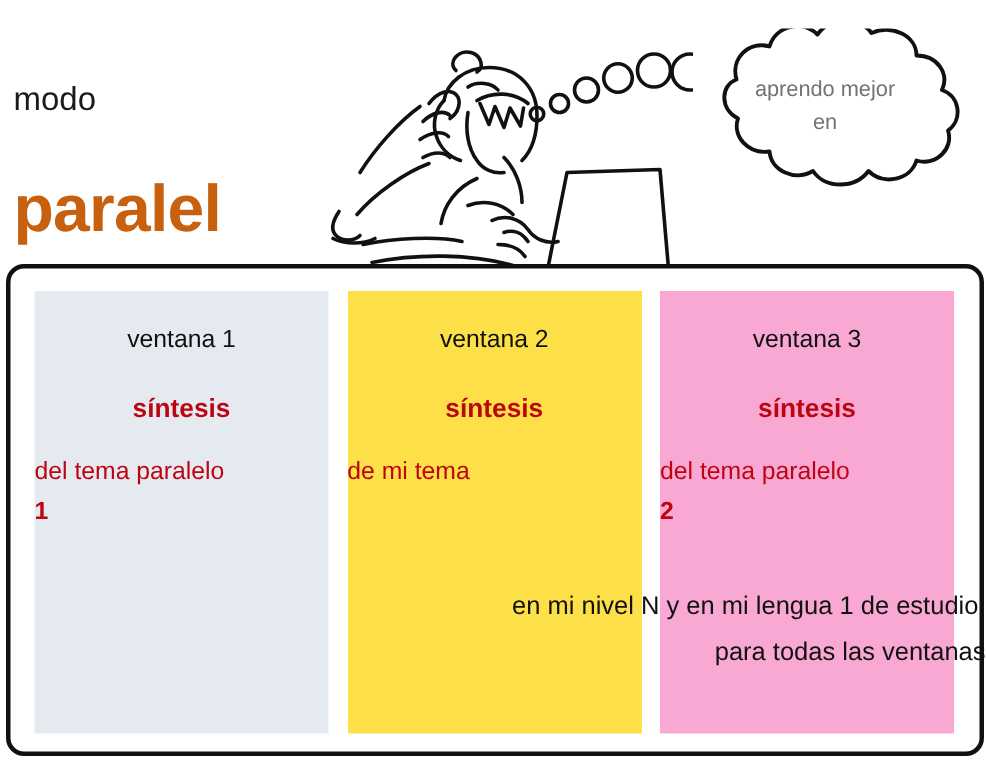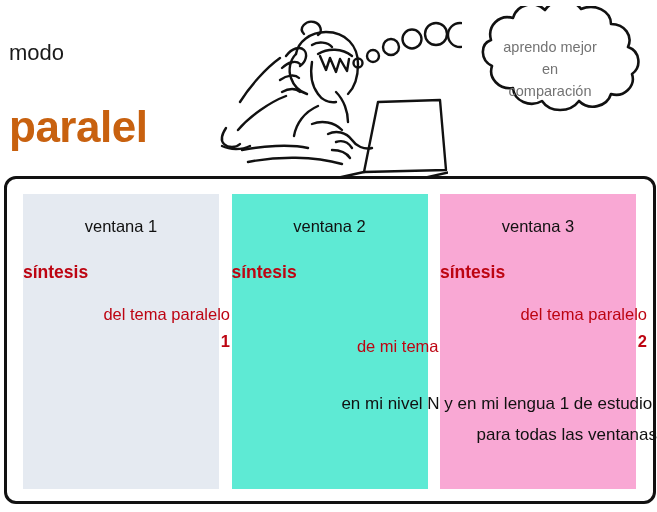--- a/index.html
+++ b/index.html
@@ -12,21 +12,21 @@
     height: 512px;
     position: relative;
     overflow: hidden;
     font-family: "Liberation Sans", sans-serif;
     color: #1a1a1a;
   }
 
   
   #header-area {
     position: absolute;
-    left: 0; top: 4px;
+    left: 0; top: 17px;
     width: 553px;
     height: 177px;
   }
   #mode-label {
     position: absolute;
     left: 9px;
     top: 36px;
     font-size: 22px;
     line-height: 26px;
     color: #1a1a1a;
@@ -114,35 +114,35 @@
     text-align: center;
     font-size: 16.5px;
     line-height: 20px;
     color: #111111;
   }
   .col-heading {
     position: absolute;
     left: 0;
     top: 67px;
     width: 100%;
+    text-align: center;
     font-size: 17.5px;
     line-height: 22px;
     font-weight: bold;
     color: #bd0512;
   }
   .col-body {
     position: absolute;
     left: 0;
     top: 107px;
     width: 100%;
-    text-align: right;
+    text-align: left;
     font-size: 16.5px;
     line-height: 27px;
     color: #bd0512;
-    padding-left: 11px;
   }
   .col-body .cline { display: block; white-space: nowrap; }
   .col-body .cline.strong { font-weight: bold; }
 
   
   #panel-footer {
     position: absolute;
     left: 0;
     top: 388px;
     width: 657px;
@@ -220,40 +220,39 @@
              c8 -12 28 -12 36 -1 c14 -6 30 2 30 15
              c14 0 22 12 17 23 c12 4 14 20 4 27
              c4 12 -8 24 -21 20 c-4 13 -22 17 -32 7
              c-9 12 -29 12 -37 0 c-12 7 -28 0 -29 -13
              c-14 2 -25 -10 -21 -22 c-12 -6 -12 -22 -1 -26 z" fill="#ffffff" stroke="#111111" stroke-width="2.6" stroke-linejoin="round"></path>
   </svg>
 
   <div id="bubble-text">
     <span class="bline">aprendo  mejor</span>
     <span class="bline">en</span>
-    <span class="bline">comparación</span>
   </div>
 </div>
 
 <div id="main-panel" style="border-color: rgb(17, 17, 17);">
   <div id="columns-row">
 
     <div class="window-col" id="col-1" style="background: rgb(229, 234, 241);">
       <div class="col-title">ventana 1</div>
       <div class="col-heading" style="color: rgb(189, 5, 18);">síntesis</div>
       <div class="col-body" style="color: rgb(189, 5, 18);">
         <span class="cline">del tema paralelo</span>
         <span class="cline strong">1</span>
       </div>
     </div>
 
-    <div class="window-col" id="col-2" style="background: #5eead4;">
+    <div class="window-col" id="col-2" style="background: #fde047;">
       <div class="col-title">ventana 2</div>
       <div class="col-heading" style="color: rgb(189, 5, 18);">síntesis</div>
-      <div class="col-body" style="color: rgb(189, 5, 18); margin-top: 32px;">
+      <div class="col-body" style="color: rgb(189, 5, 18);">
         <span class="cline">de mi tema</span>
       </div>
     </div>
 
     <div class="window-col" id="col-3" style="background: #f9a8d4;">
       <div class="col-title">ventana 3</div>
       <div class="col-heading" style="color: rgb(189, 5, 18);">síntesis</div>
       <div class="col-body" style="color: rgb(189, 5, 18);">
         <span class="cline">del tema paralelo</span>
         <span class="cline strong">2</span>

